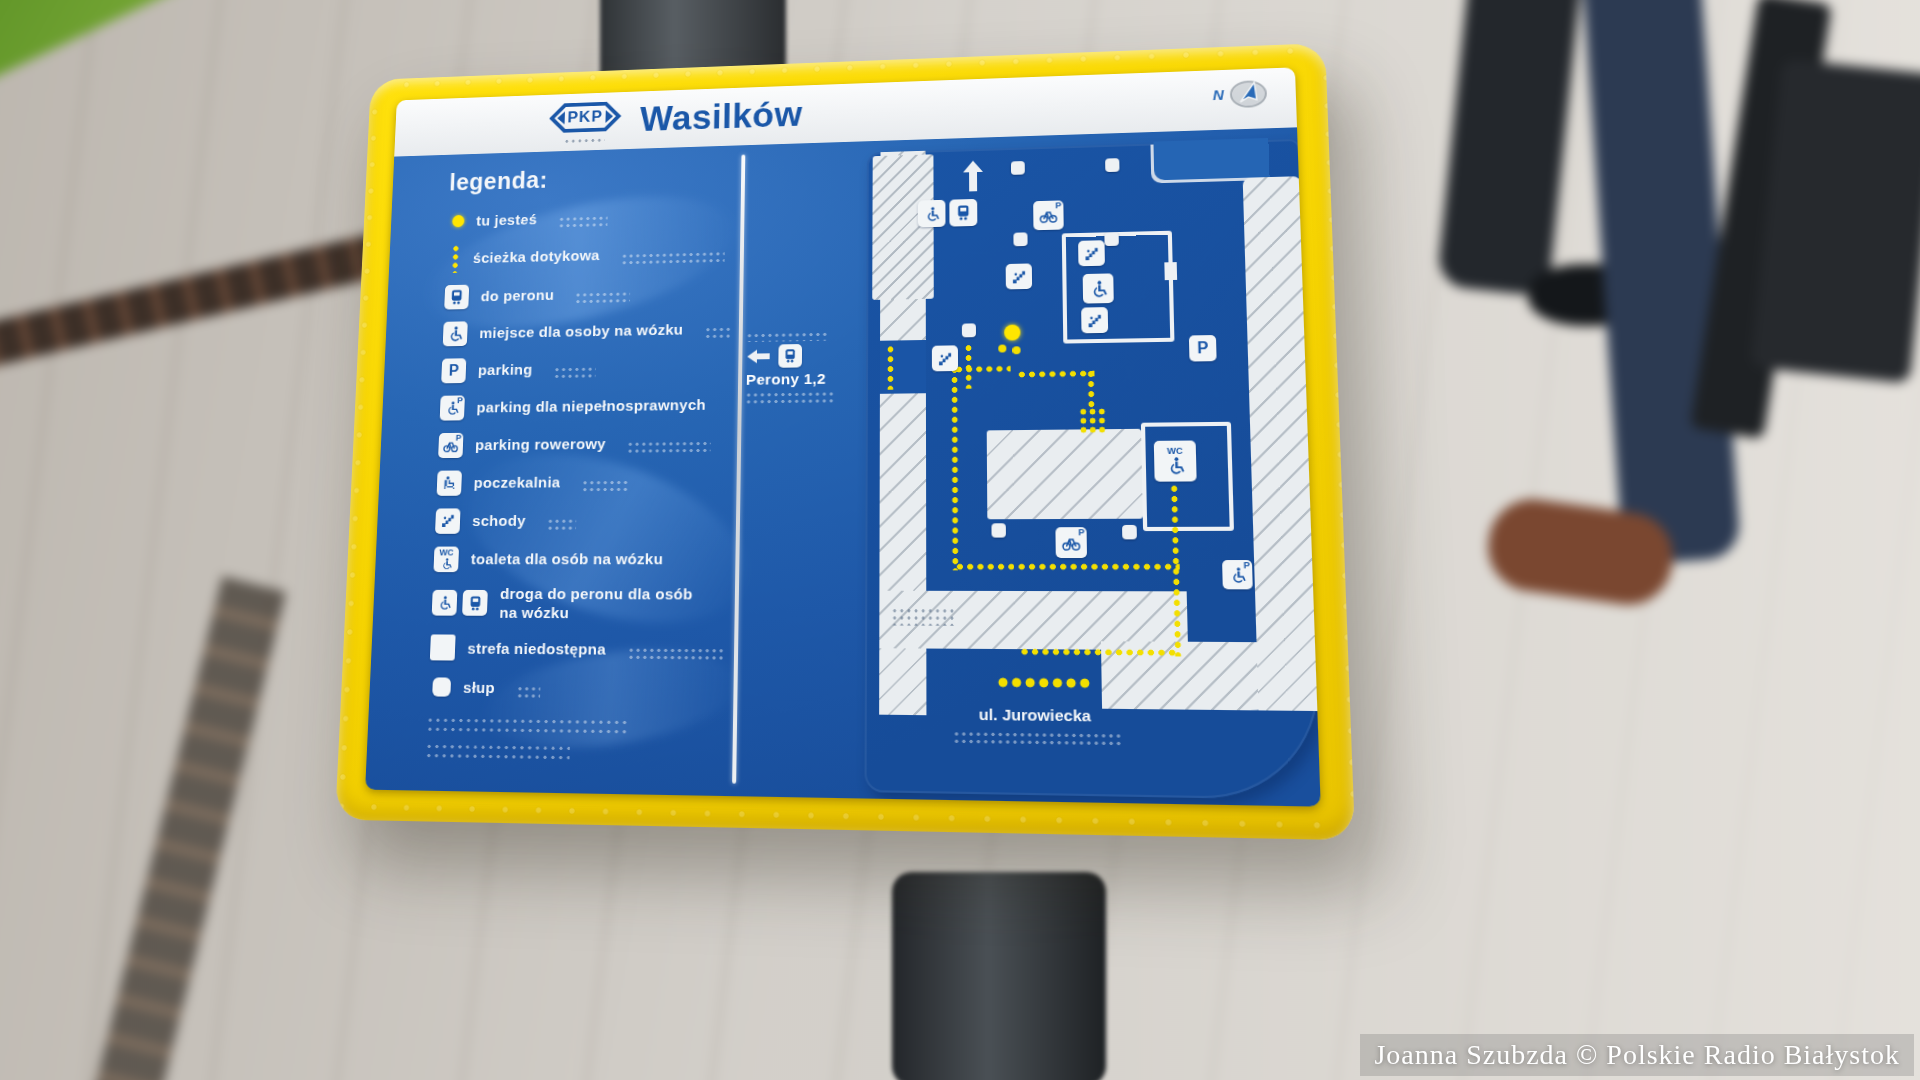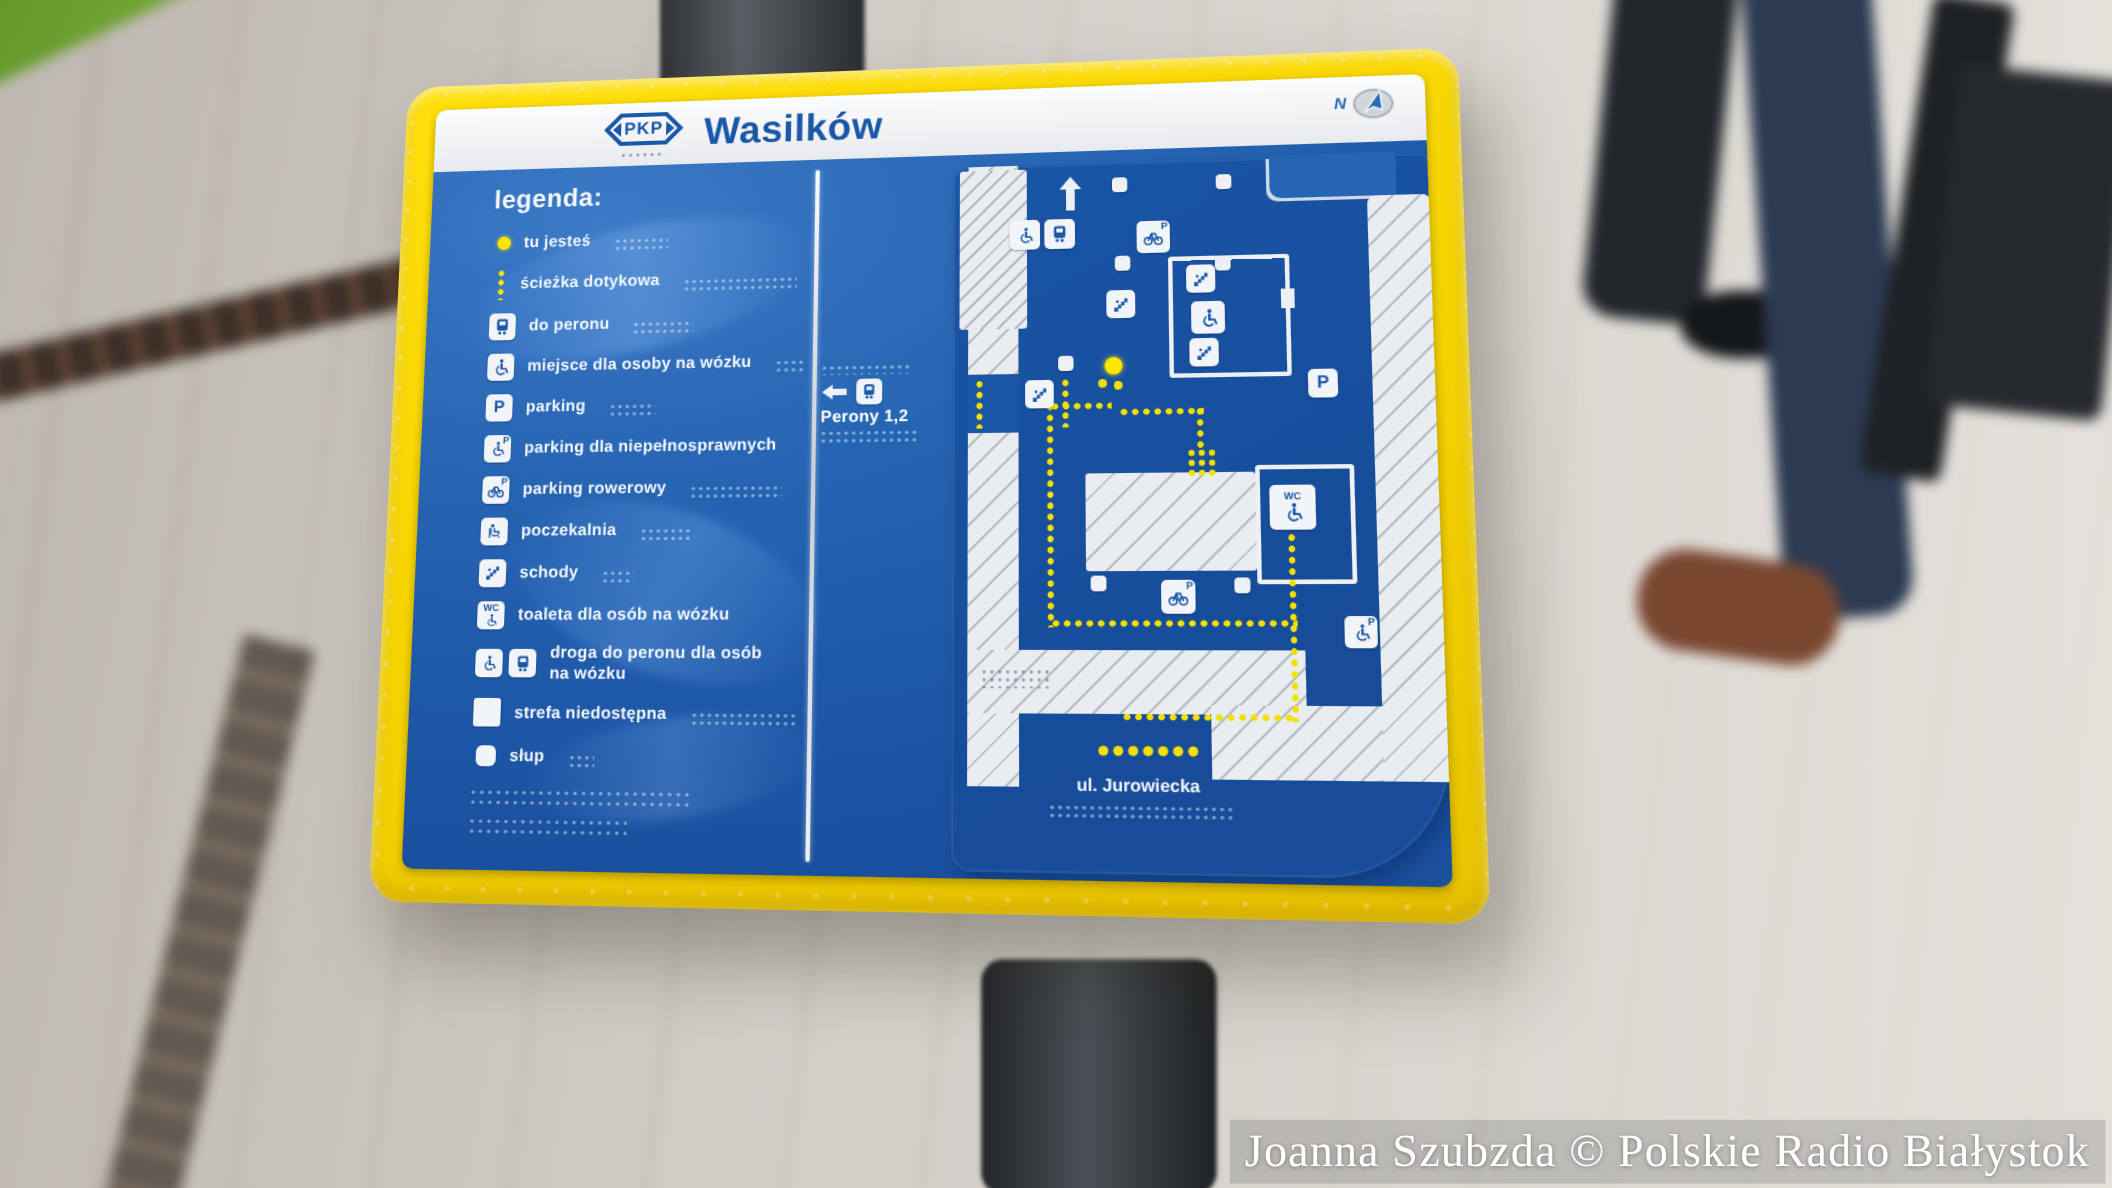--- a/index.html
+++ b/index.html
@@ -36,21 +36,21 @@
   .bench-leg{position:absolute;left:1748px;top:20px;width:74px;height:440px;
     background:#1e2124;transform:rotate(9deg);border-radius:10px;}
   .bench-seat{position:absolute;left:1790px;top:90px;width:160px;height:310px;
     background:#26292d;border-radius:14px;transform:rotate(6deg);}
   .pole-top{position:absolute;left:600px;top:-6px;width:186px;height:120px;filter:blur(2px);
     background:linear-gradient(90deg,#2f3336,#585e63 40%,#2a2d30);border-radius:0 0 12px 12px;}
   .sign-post{position:absolute;left:892px;top:872px;width:214px;height:214px;filter:blur(2px);
     background:linear-gradient(90deg,#23262a,#4a5055 45%,#1e2124);border-radius:20px;}
 
   .watermark{position:absolute;right:6px;bottom:4px;padding:5px 14px;
-    font-family:"Liberation Serif","DejaVu Serif",serif;font-size:42px;color:#ffffff;
+    font-family:"Liberation Serif","DejaVu Serif",serif;font-size:28px;color:#ffffff;
     background:rgba(110,110,110,.28);text-shadow:0 1px 5px rgba(0,0,0,.35);letter-spacing:1px;}
 
   
   .sign{position:absolute;left:332px;top:46px;width:992px;height:774px;
     transform:perspective(1600px) rotateX(8deg) rotateY(-7deg) rotate(.4deg);
     border-radius:32px;box-shadow:22px 42px 70px rgba(40,35,20,.35);}
   .frame{position:absolute;inset:0;border-radius:32px;
     background:linear-gradient(160deg,#ffe10c,#f6d402 50%,#e9c400);
     box-shadow:inset 0 5px 12px rgba(255,255,255,.55),inset 0 -10px 18px rgba(140,100,0,.28);}
   .frame::after{content:"";position:absolute;inset:0;border-radius:32px;opacity:.35;

